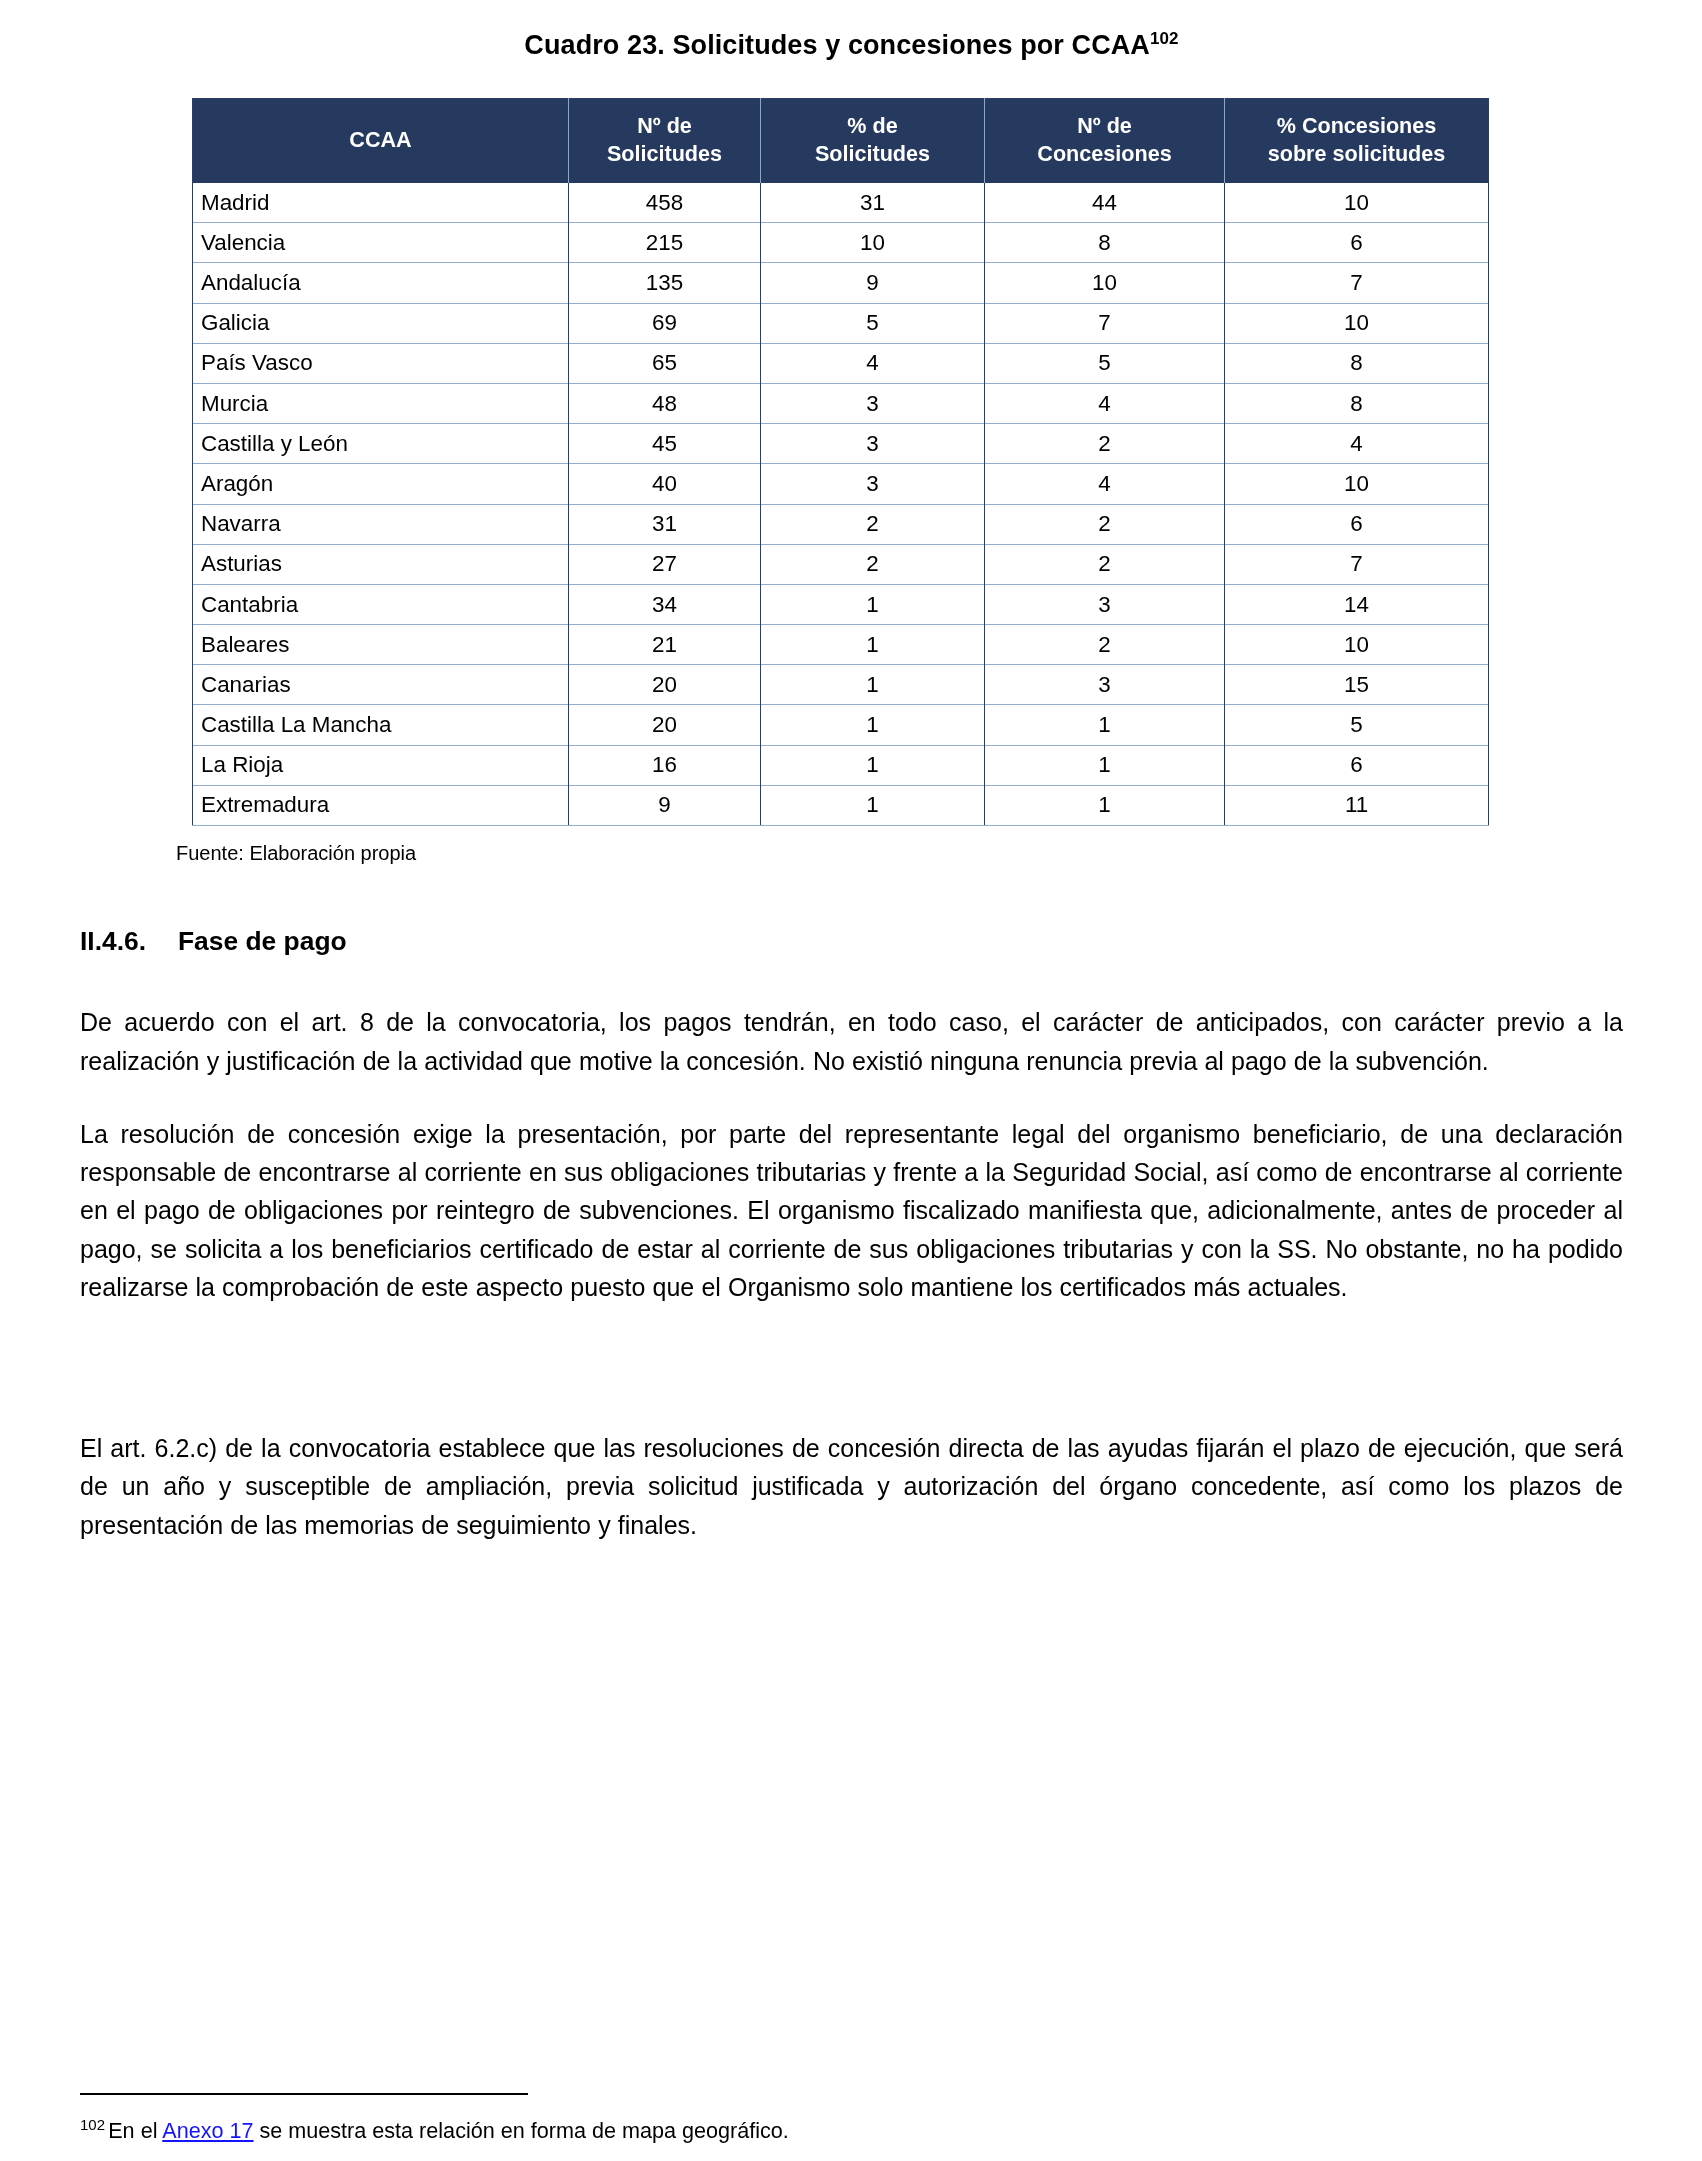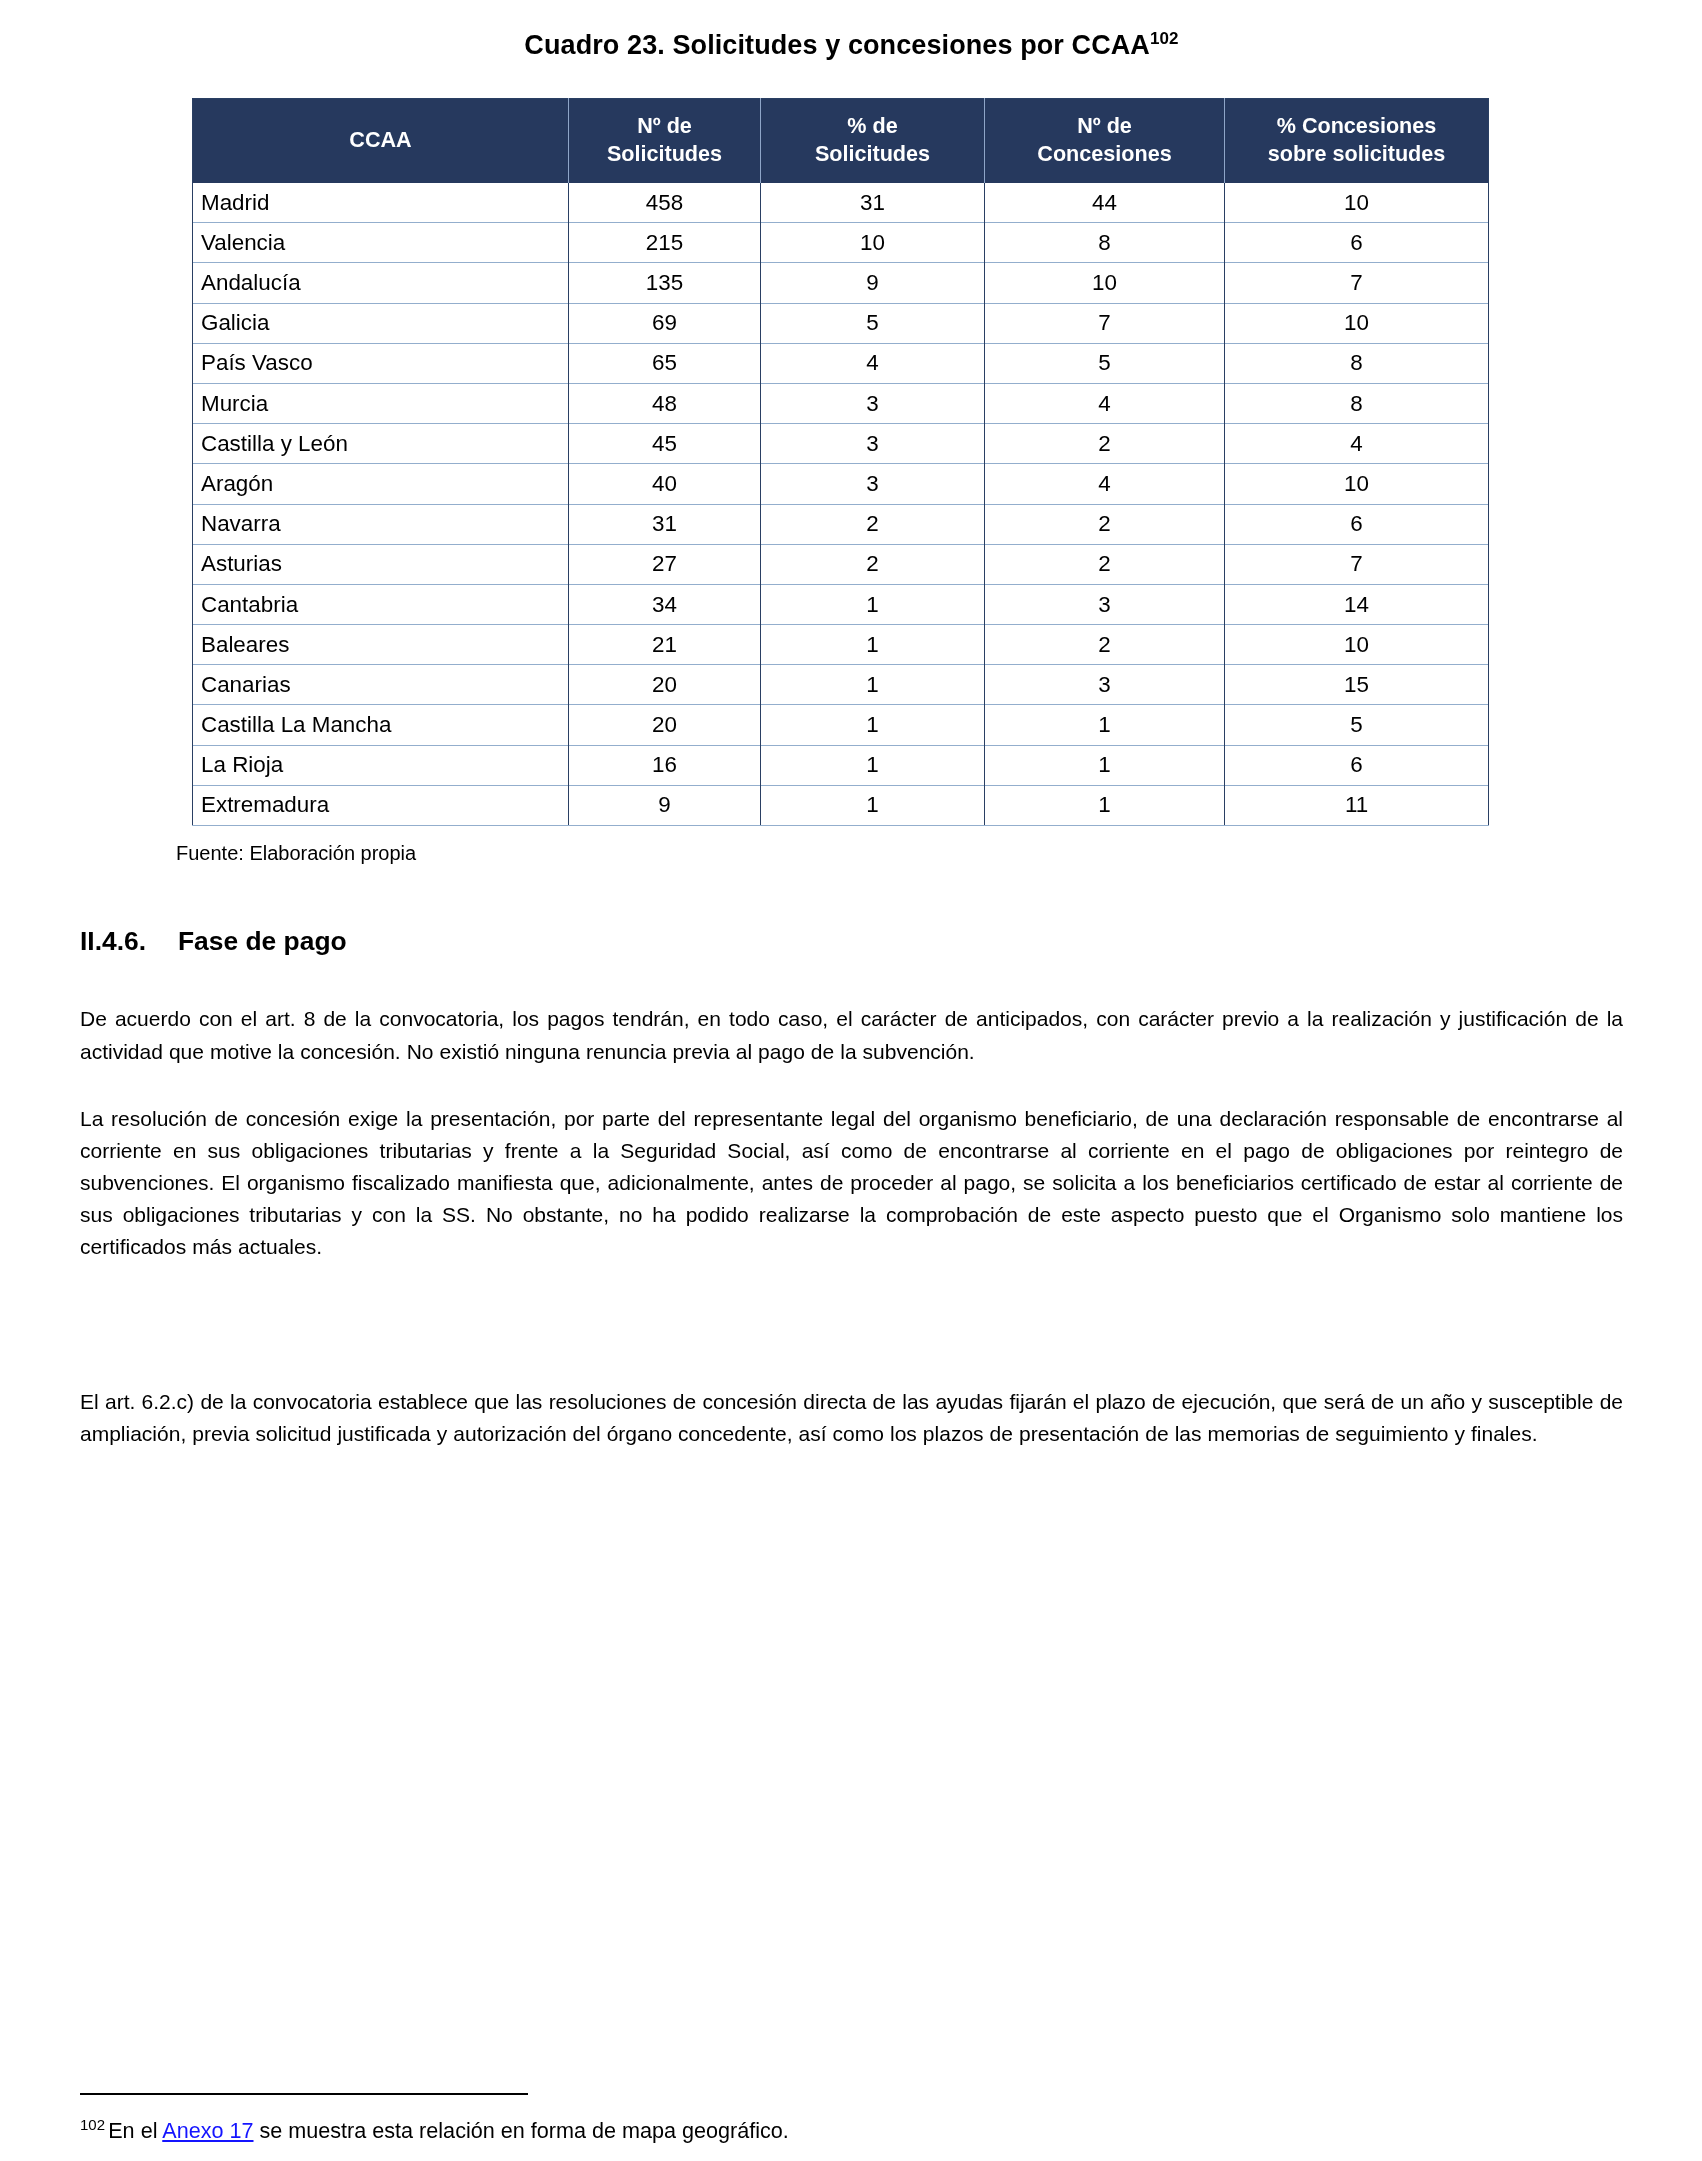--- a/index.html
+++ b/index.html
@@ -124,21 +124,21 @@
   h2.section-heading .sec-num {
     display: inline-block;
     width: 98px;
     flex: 0 0 98px;
   }
   .h-gap-1 { height: 59px; }
   .h-gap-2 { height: 78px; }
 
   
   p.body-par {
-    font-size: 21px;
+    font-size: 25px;
     line-height: 1.53;
     text-align: justify;
     margin: 0;
     padding: 0;
     word-spacing: 0.2px;
   }
   .p-gap { height: 35px; }
   .p-gap-lg { height: 45px; }
 
   

